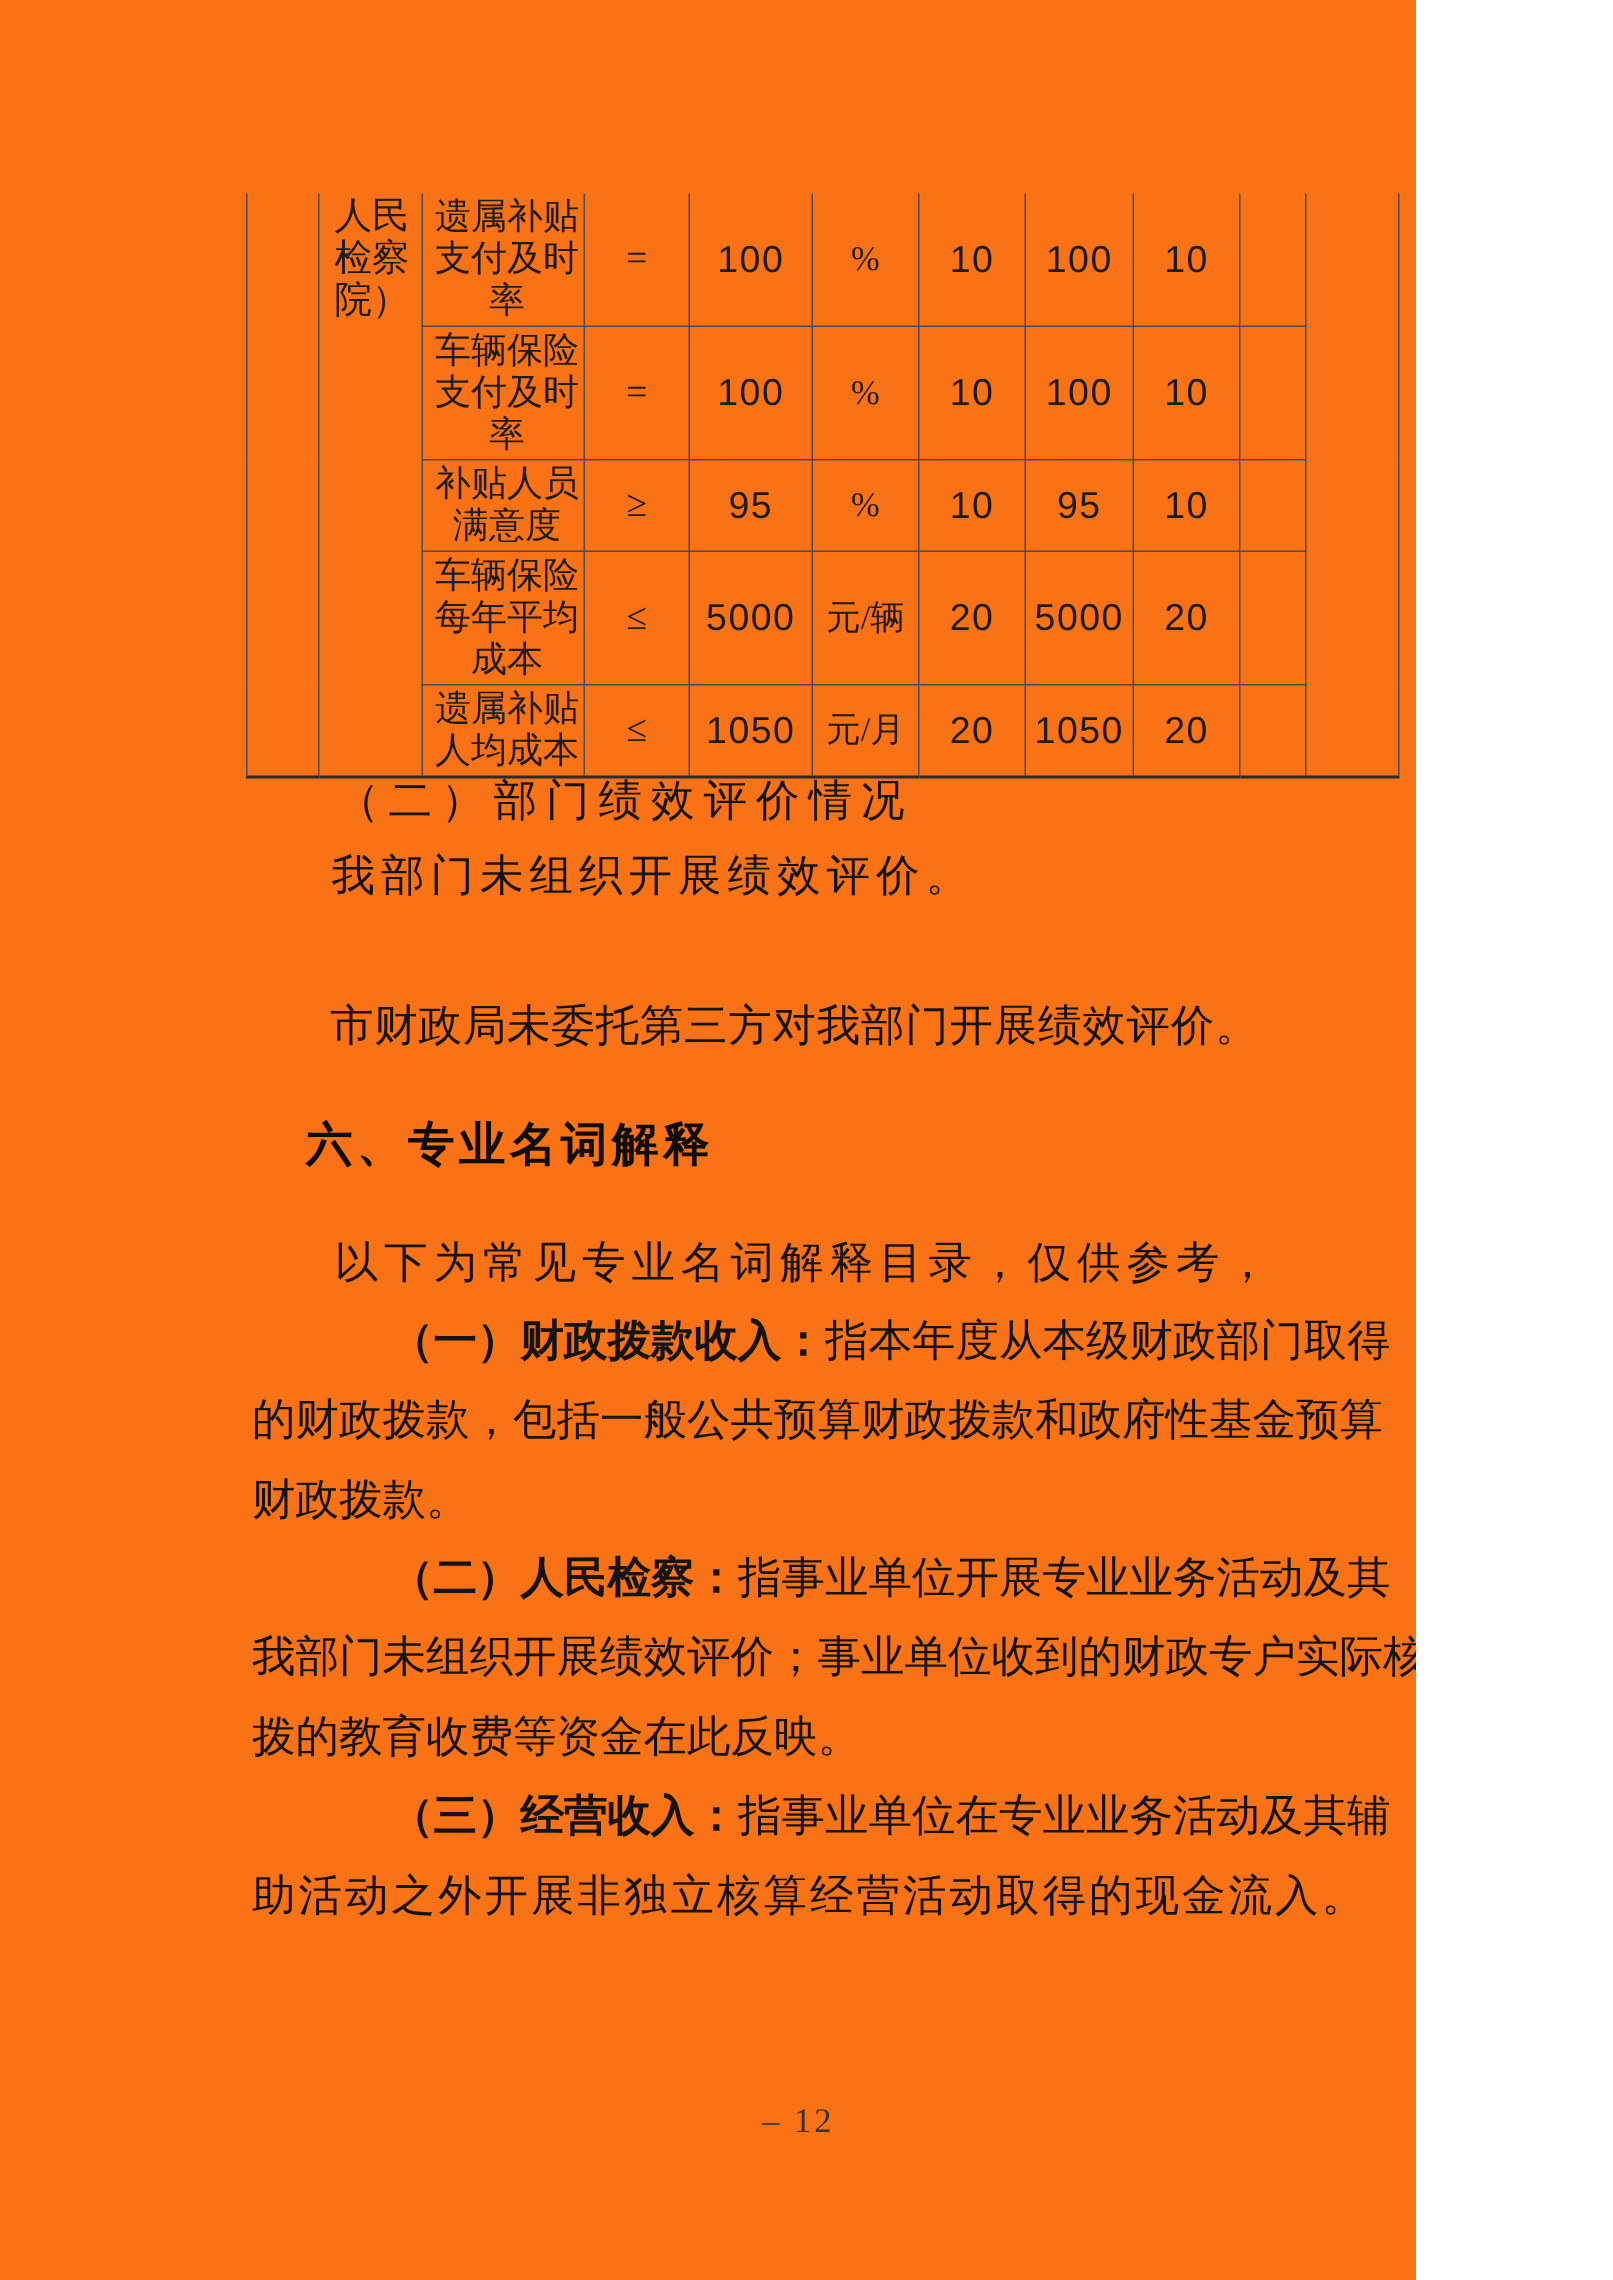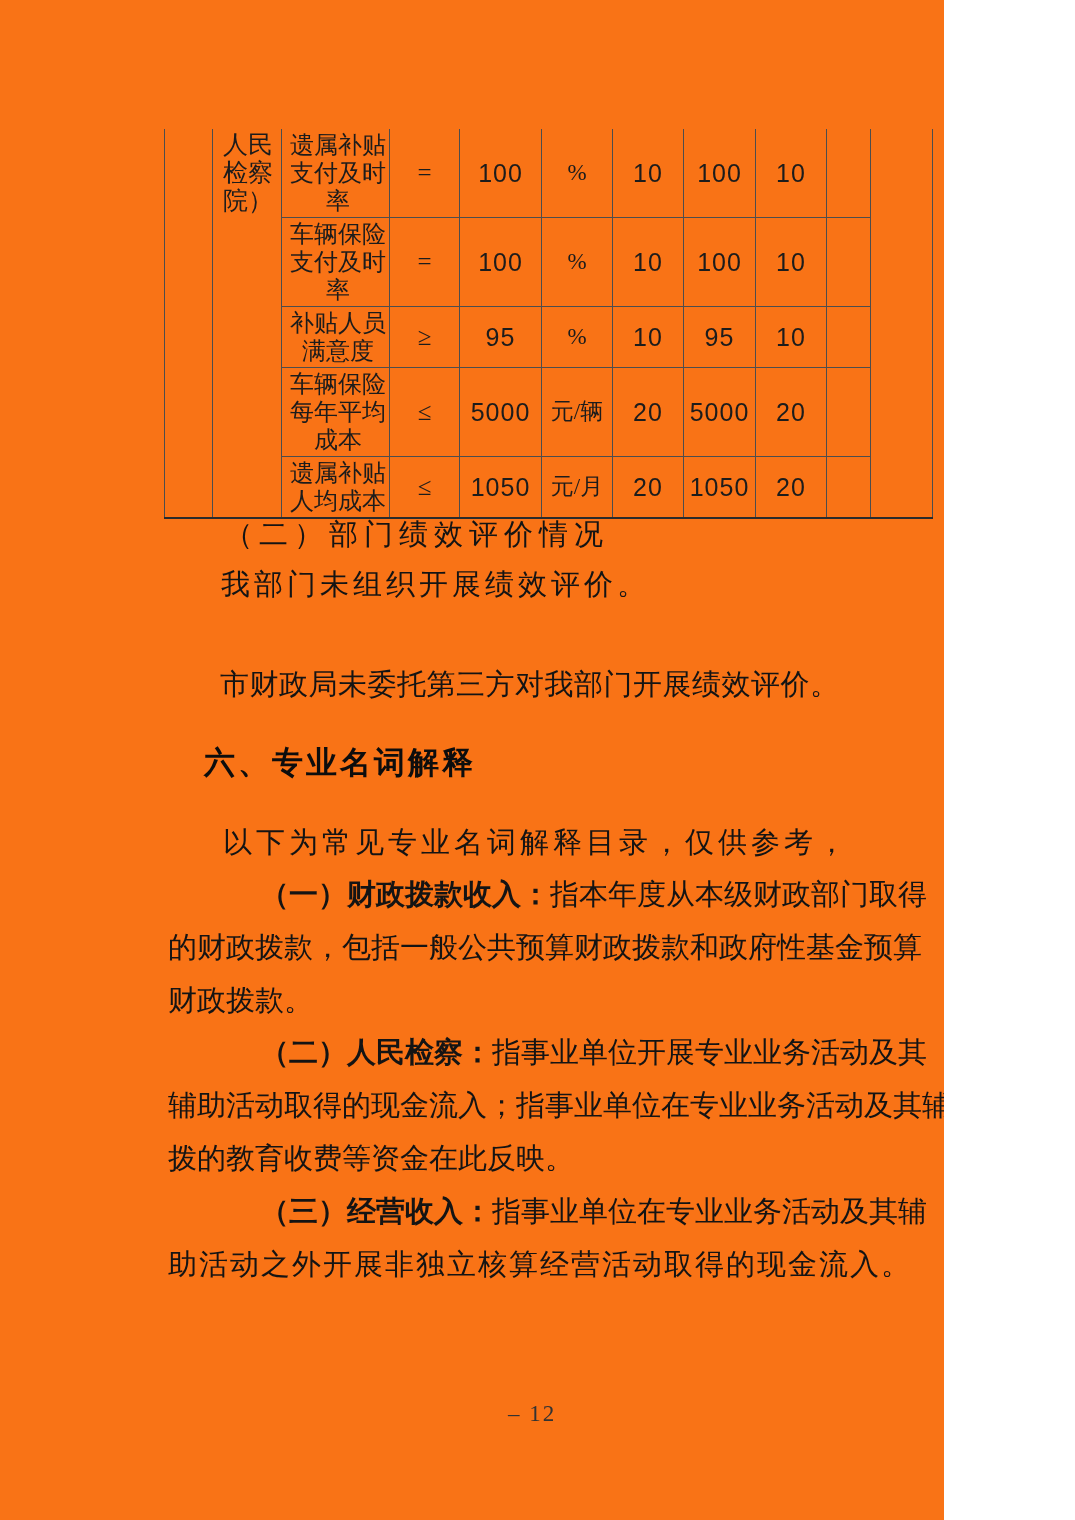--- a/index.html
+++ b/index.html
@@ -128,21 +128,21 @@
 
   <div class="h-black" style="left:204px;top:742px">六、专业名词解释</div>
 
   <div class="t ls4" style="left:223px;top:827px">以下为常见专业名词解释目录，仅供参考，</div>
 
   <div class="t" style="left:260px;top:879px"><span class="lead">（一）财政拨款收入：</span><span>指本年度从本级财政部门取得</span></div>
   <div class="t" style="left:168px;top:932px">的财政拨款，包括一般公共预算财政拨款和政府性基金预算</div>
   <div class="t" style="left:168px;top:985px">财政拨款。</div>
 
   <div class="t" style="left:260px;top:1037px"><span class="lead">（二）人民检察：</span><span>指事业单位开展专业业务活动及其</span></div>
-  <div class="t" style="left:168px;top:1090px">辅助活动取得的现金流入；指事业单位在专业业务活动及其辅</div>
+  <div class="t" style="left:168px;top:1090px">我部门未组织开展绩效评价；事业单位收到的财政专户实际核</div>
   <div class="t" style="left:168px;top:1143px">拨的教育收费等资金在此反映。</div>
 
   <div class="t" style="left:260px;top:1196px"><span class="lead">（三）经营收入：</span><span>指事业单位在专业业务活动及其辅</span></div>
   <div class="t" style="left:168px;top:1249px;letter-spacing:2px">助活动之外开展非独立核算经营活动取得的现金流入。</div>
 
   <div class="footer" style="left:508px;top:1401px">– 12</div>
 
 </div>
 
 </body></html>

